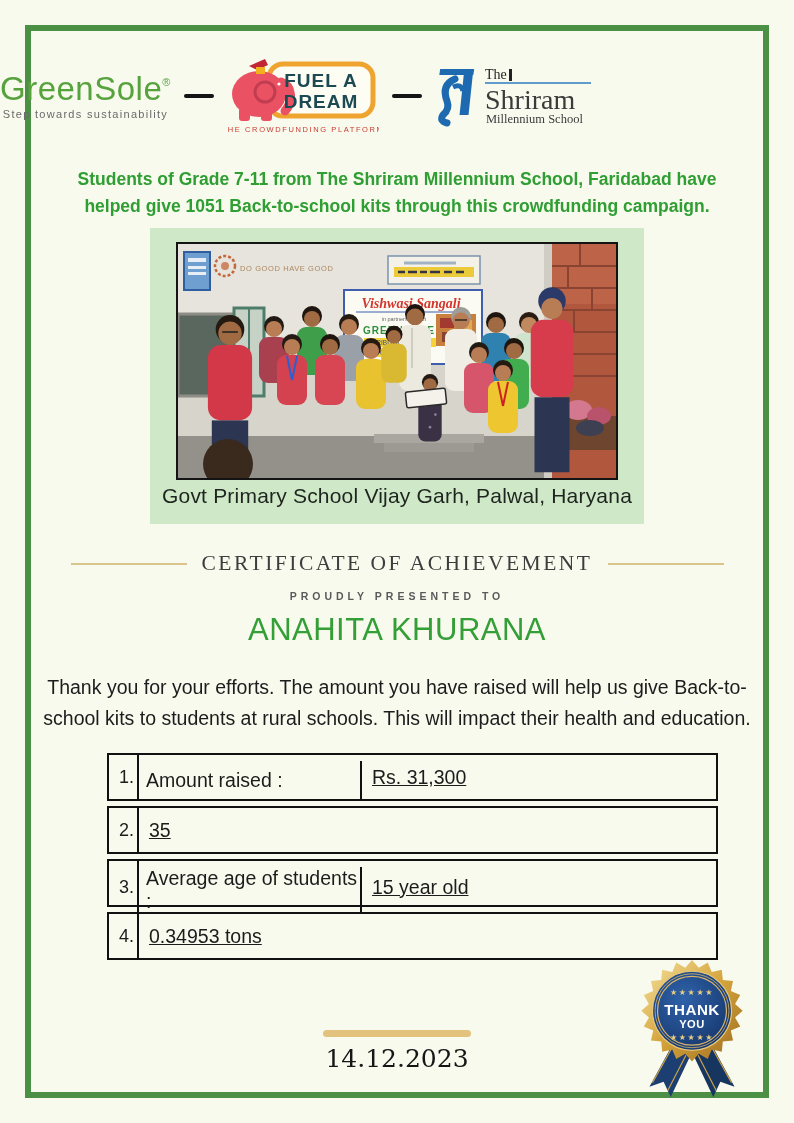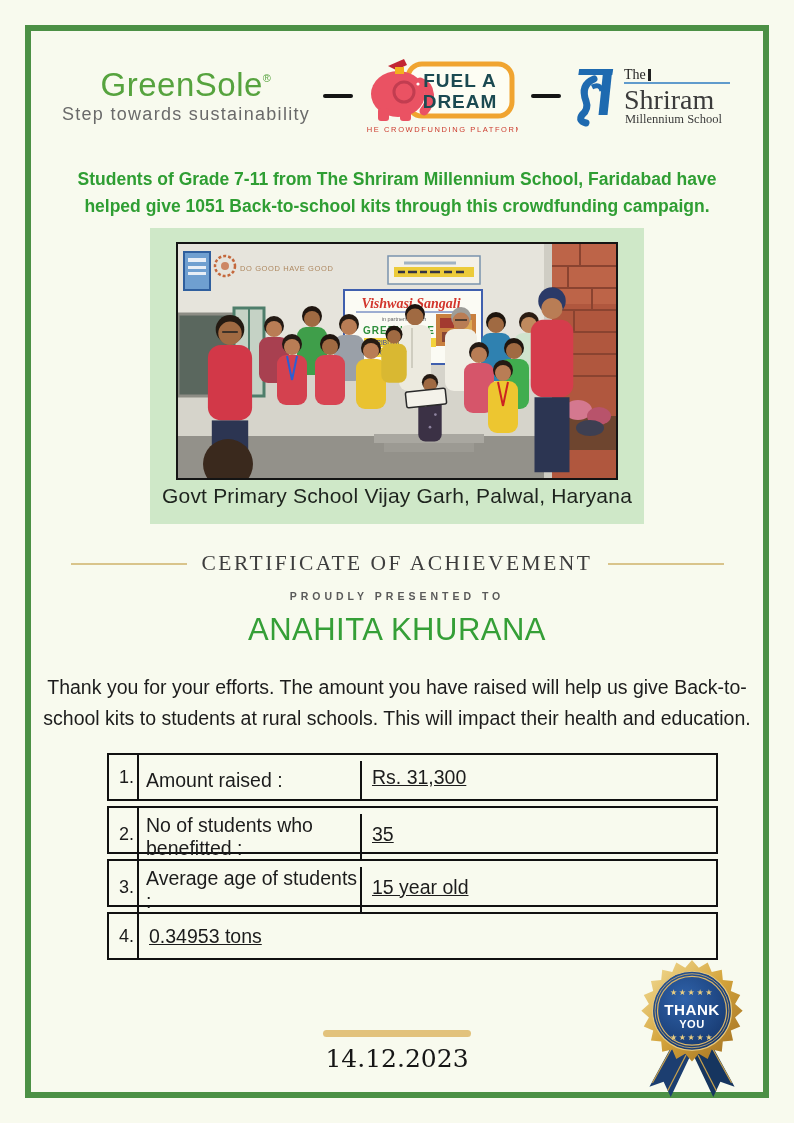--- a/index.html
+++ b/index.html
@@ -4,25 +4,25 @@
 <style>
   html,body{margin:0;padding:0;}
   body{
     width:794px;height:1123px;position:relative;overflow:hidden;
     background:#f8faee;
     font-family:"Liberation Sans",sans-serif;color:#1c1c1c;
   }
   .frame{position:absolute;left:25px;top:25px;right:25px;bottom:25px;border:6px solid #4c9045;}
 
   
-  .logos{position:absolute;top:56px;left:0;right:0;display:flex;justify-content:center;align-items:center;gap:13px;}
+  .logos{position:absolute;top:56px;left:0;right:0;display:flex;align-items:center;gap:13px;}
   .gs{display:flex;flex-direction:column;align-items:center;}
   .gs-name{font-size:33px;color:#56a33e;font-weight:400;letter-spacing:0.5px;line-height:1;}
   .gs-reg{font-size:11px;vertical-align:14px;}
-  .gs-tag{font-size:18px;color:#6a6a6a;letter-spacing:1.3px;margin-top:3px;}
+  .gs-tag{font-size:11px;color:#6a6a6a;letter-spacing:1.3px;margin-top:3px;}
   .dash{width:30px;height:4px;background:#141414;border-radius:2px;}
   .fad{display:flex;flex-direction:column;align-items:center;}
   .shr{display:flex;align-items:center;}
 
   
   .headline{position:absolute;top:166px;left:47px;width:700px;text-align:center;
     font-size:17.5px;font-weight:bold;color:#2f9e33;line-height:1.55;}
 
   
   .photo-block{position:absolute;top:228px;left:150px;width:494px;height:296px;background:#cfe8c8;}
@@ -294,21 +294,20 @@
 <div class="message">Thank you for your efforts. The amount you have raised will help us give Back-to-school kits to students at rural schools. This will impact their health and education.</div>
 
 <div class="table">
   <div class="trow">
     <div class="tnum">1.</div>
     <div class="tlabel">Amount raised :</div>
     <div class="tvalue">Rs. 31,300</div>
   </div>
   <div class="trow">
     <div class="tnum">2.</div>
-    <div class="tlabel">No of students who benefitted :</div>
     <div class="tvalue">35</div>
   </div>
   <div class="trow">
     <div class="tnum">3.</div>
     <div class="tlabel">Average age of students :</div>
     <div class="tvalue">15 year old</div>
   </div>
   <div class="trow">
     <div class="tnum">4.</div>
     <div class="tvalue">0.34953 tons</div>

